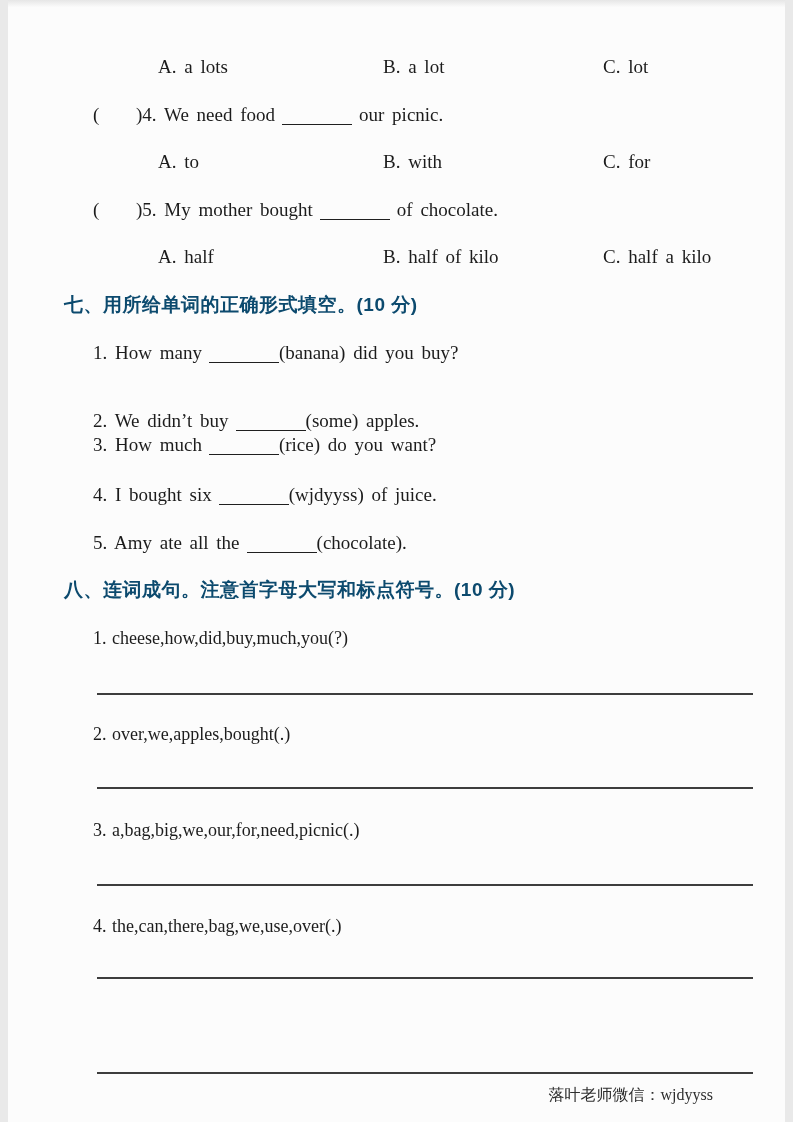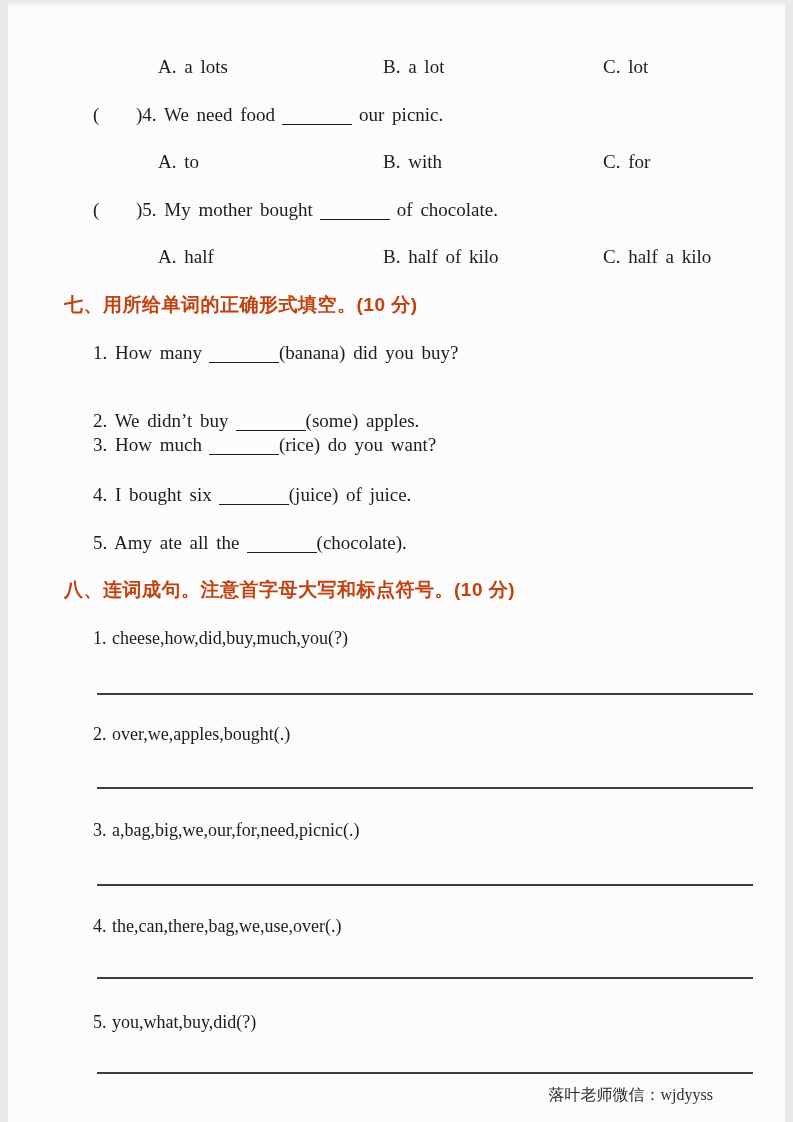--- a/index.html
+++ b/index.html
@@ -49,21 +49,21 @@
   }
   .blank.gap { margin: 0 7px; }
   .blank.s7 { margin-left: 7px; margin-right: 0; }
   .heading {
     left: 56px;
     width: auto;
     font-family: "Liberation Sans", "DejaVu Sans", sans-serif;
     font-weight: bold;
     font-size: 19px;
     letter-spacing: 0.5px;
-    color: #c2410c;
+    color: #0c4a6e;
     word-spacing: 0;
   }
   .item { left: 85px; width: auto; }
   .s8item {
     left: 85px;
     width: auto;
     font-size: 18px;
     word-spacing: 1px;
   }
   .ansline {
@@ -128,21 +128,21 @@
     <span>We didn’t buy</span><span class="blank s7"></span><span>(some)</span>
     <span>apples.</span>
   </div>
   <div class="row item" style="top:433px">
     <span>3.</span>
     <span>How much</span><span class="blank s7"></span><span>(rice)</span>
     <span>do you want?</span>
   </div>
   <div class="row item" style="top:483px">
     <span>4.</span>
-    <span>I bought six</span><span class="blank s7"></span><span>(juice)</span>
+    <span>I bought six</span><span class="blank s7"></span><span>(wjdyyss)</span>
     <span>of juice.</span>
   </div>
   <div class="row item" style="top:531px">
     <span>5.</span>
     <span>Amy ate all the</span><span class="blank s7"></span><span>(chocolate).</span>
     <span></span>
   </div>
 
   <div class="row heading" style="top:578px">八、连词成句。注意首字母大写和标点符号。(10 分)</div>
 
@@ -163,20 +163,16 @@
     <span>a,bag,big,we,our,for,need,picnic(.)</span>
   </div>
   <div class="ansline" style="top:884px"></div>
 
   <div class="row s8item" style="top:914px">
     <span>4.</span>
     <span>the,can,there,bag,we,use,over(.)</span>
   </div>
   <div class="ansline" style="top:977px"></div>
 
-  <div class="row s8item" style="top:1010px">
-    <span>5.</span>
-    <span>you,what,buy,did(?)</span>
-  </div>
   <div class="ansline" style="top:1072px"></div>
 
   <div class="footer">落叶老师微信：wjdyyss</div>
 </div>
 
 </body></html>

